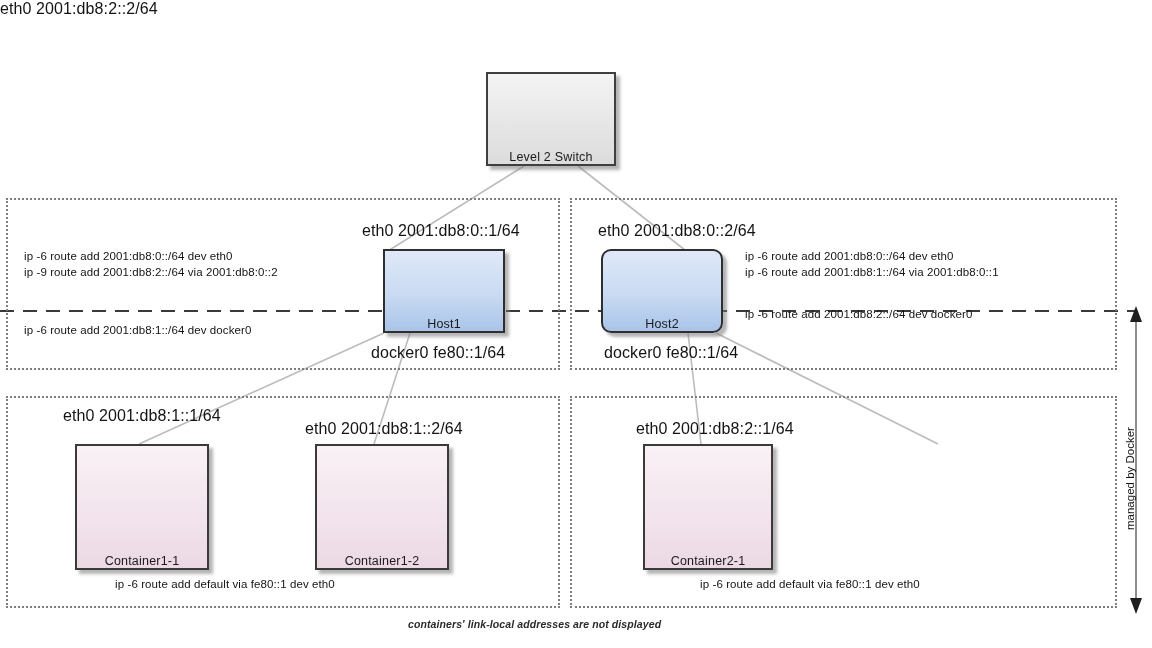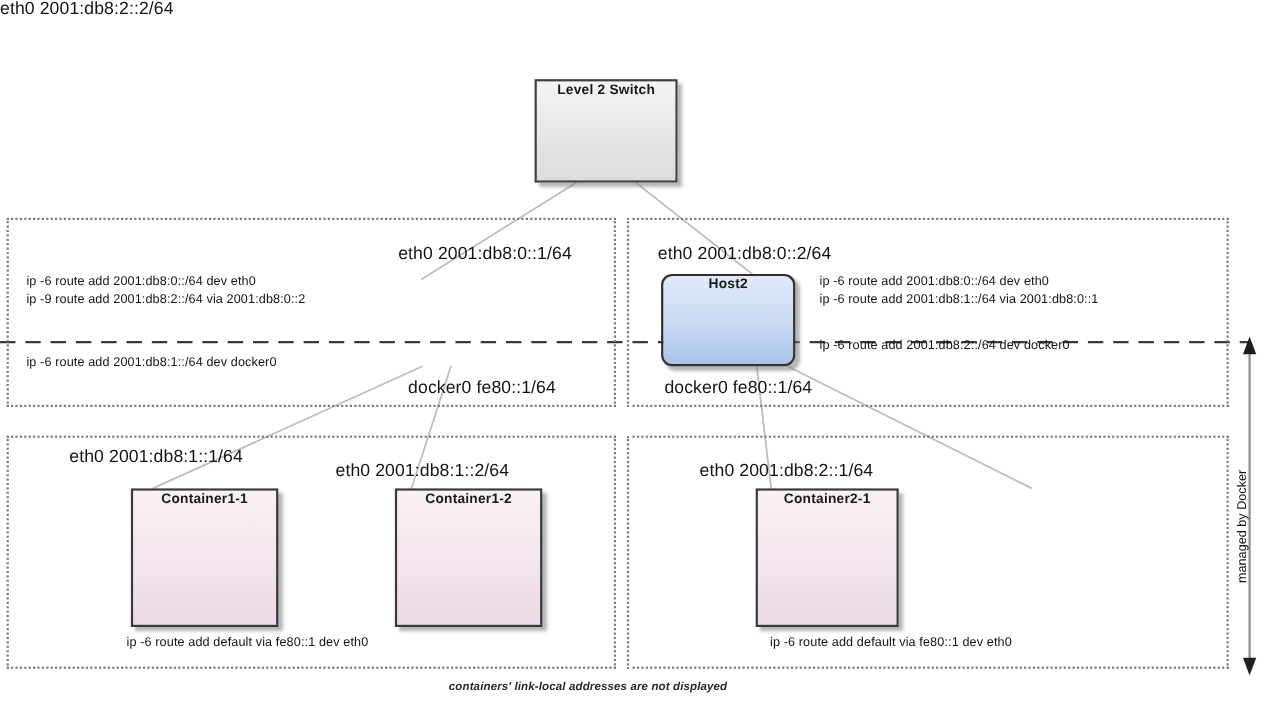--- a/index.html
+++ b/index.html
@@ -23,40 +23,38 @@
     top: 0;
     width: 1152px;
     height: 648px;
     pointer-events: none;
   }
   .node {
     position: absolute;
     box-sizing: border-box;
     border: 2px solid #3a3a3a;
     display: flex;
-    align-items: flex-start;
+    align-items: flex-end;
     justify-content: center;
     font-size: 12.5px;
     color: #1a1a1a;
     box-shadow: 4px 4px 3px rgba(120,120,120,0.55);
     letter-spacing: .2px;
-    font-weight: bold;
   }
   .node-switch {
     background: linear-gradient(to bottom, #f4f4f4 0%, #e6e6e6 55%, #dcdcdc 100%);
     border-color: #3f3f3f;
   }
   .node-host {
     background: linear-gradient(to bottom, #dfe9f8 0%, #c9daf2 55%, #a9c4e9 100%);
     border-color: #2f2f2f;
   }
   .node-container {
     background: linear-gradient(to bottom, #f9f1f5 0%, #f2e3ec 60%, #ebd8e4 100%);
     border-color: #3a3a3a;
-    margin-left: 44px;
   }
   .grp {
     position: absolute;
     box-sizing: border-box;
     border: 2px dotted #7d7d7d;
     background: transparent;
   }
   .lbl {
     position: absolute;
     font-size: 16px;
@@ -116,20 +114,23 @@
   </svg>
 
   <div class="node node-switch" style="left:486px; top:72px; width:130px; height:94px;">
     <span>Level 2 Switch</span>
   </div>
 
   <div class="grp" style="left:6px; top:198px; width:554px; height:172px;"></div>
 
   <div class="lbl" style="left:362px; top:222px;">eth0 2001:db8:0::1/64</div>
 
+  <div class="node node-host" style="left:383px; top:249px; width:122px; height:84px;">
+    <span>Host1</span>
+  </div>
 
   <div class="lbl" style="left:371px; top:344px;">docker0 fe80::1/64</div>
 
   <div class="cmd" style="left:24px; top:248px;">
     <div>ip -6 route add 2001:db8:0::/64 dev eth0</div>
     <div>ip -9 route add 2001:db8:2::/64 via  2001:db8:0::2</div>
   </div>
 
   <div class="cmd" style="left:24px; top:322px;">
     <div>ip -6 route add 2001:db8:1::/64 dev docker0</div>

